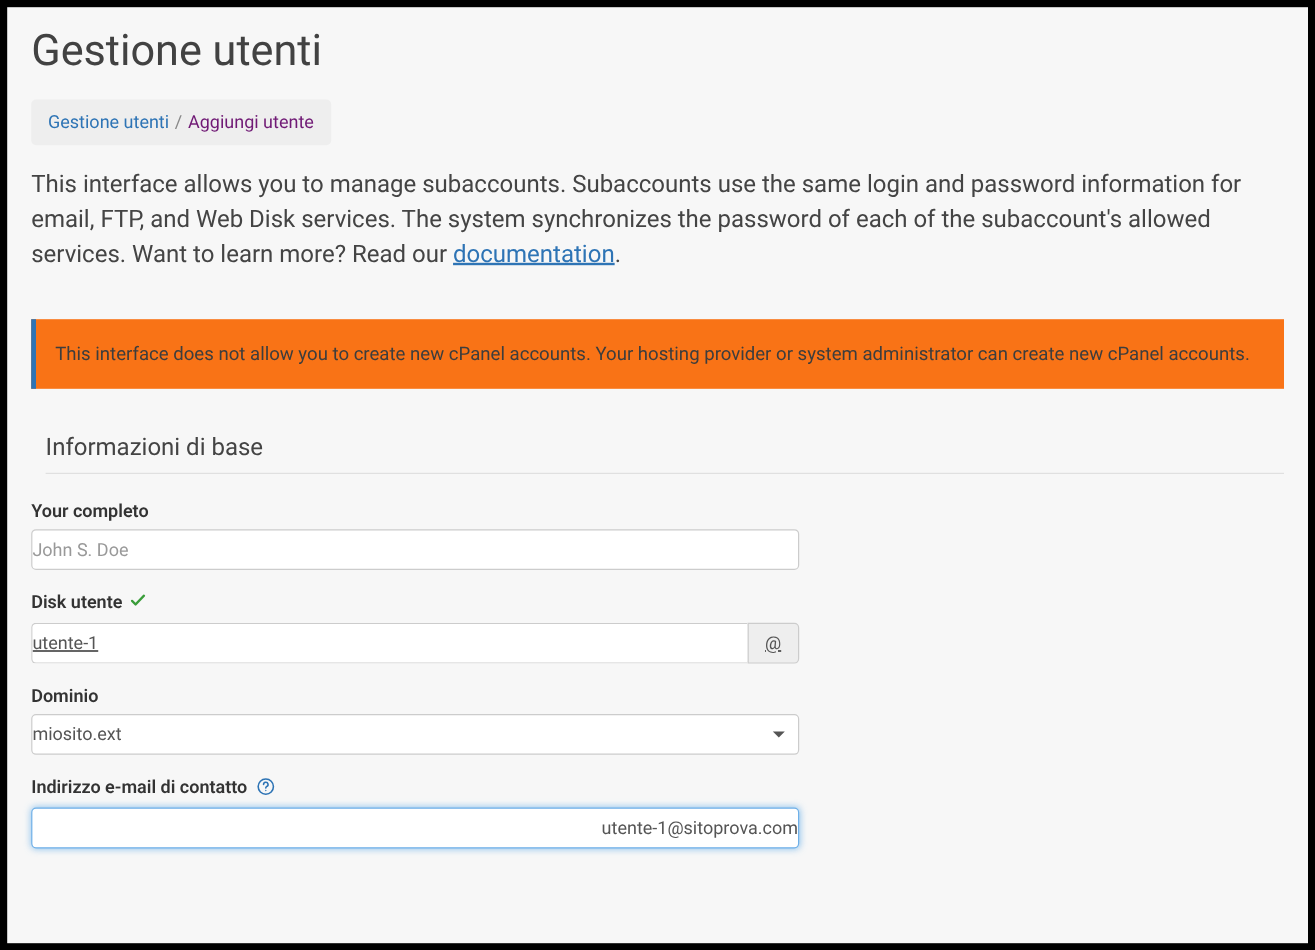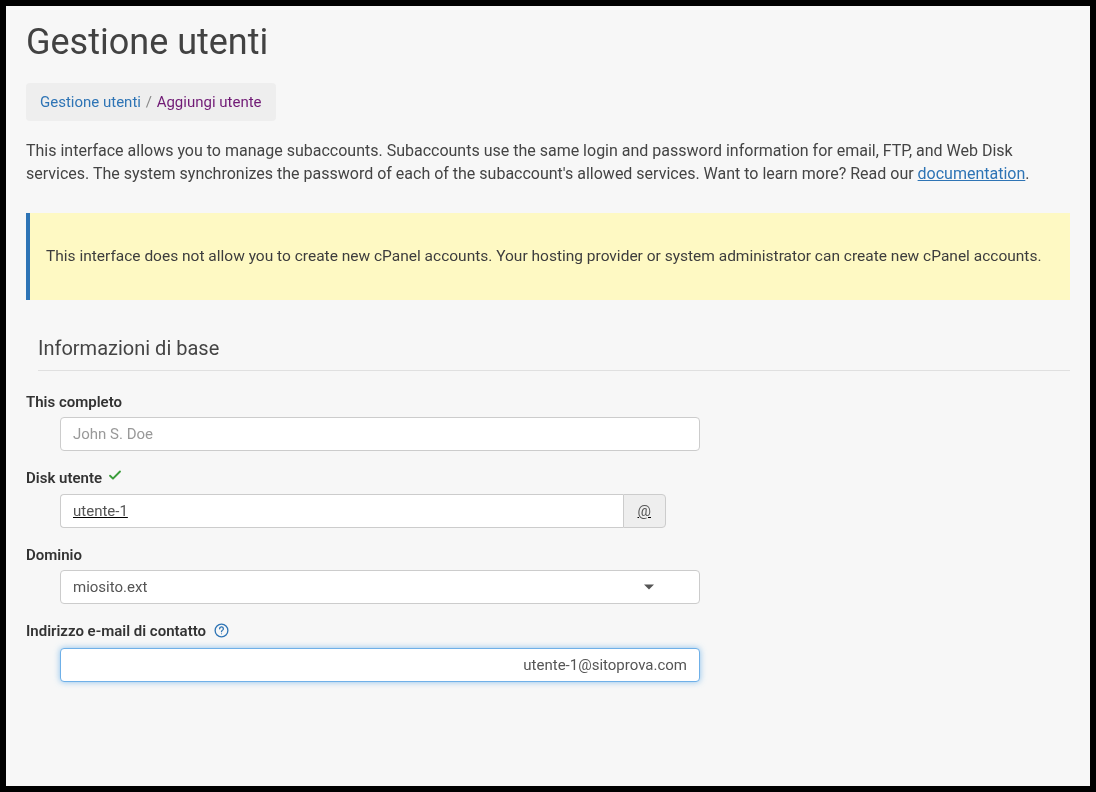--- a/index.html
+++ b/index.html
@@ -42,32 +42,32 @@
     }
     .breadcrumb .separator {
       color: #888;
       margin: 0 1px;
     }
     .breadcrumb .current {
       color: #701a75;
     }
     .intro-text {
       color: #444;
-      font-size: 16px;
+      font-size: 20px;
       line-height: 1.45;
-      margin-bottom: 28px;
+      margin-bottom: 40px;
     }
     .intro-text a {
       color: #2e74b5;
       text-decoration: underline;
     }
     .info-callout {
-      background: #fef9c3;
+      background: #f97316;
       border-left: 4px solid #2e74b5;
-      padding: 32px 16px;
+      padding: 18px 16px;
       color: #3d3d3d;
       font-size: 15.5px;
       line-height: 1.45;
       margin-bottom: 36px;
     }
     .section-heading {
       font-size: 20px;
       font-weight: 400;
       color: #444;
       padding-bottom: 10px;
@@ -95,28 +95,27 @@
     .form-label .help-icon {
       color: #2e74b5;
       display: inline-block;
       margin-left: 4px;
       vertical-align: middle;
       cursor: pointer;
     }
     .form-control,
     .form-select {
       width: 100%;
-      padding: 7px 12px;
+      padding: 7px 0;
       font-size: 15px;
       color: #555;
       border: 1px solid #ccc;
       border-radius: 4px;
       background: #fff;
       font-family: inherit;
-      margin-left: 34px;
     }
     .form-control::placeholder {
       color: #999;
     }
     .input-group {
       display: flex;
       text-decoration: underline;
     }
     .input-group .form-control {
       border-top-right-radius: 0;
@@ -181,21 +180,21 @@
     <span>This interface allows you to manage subaccounts. Subaccounts use the same login and password information for email, FTP, and Web Disk services. The system synchronizes the password of each of the subaccount's allowed services. Want to learn more? Read our </span><a href="#">documentation</a><span>.</span>
   </p>
 
   <div class="info-callout">
     <span>This interface does not allow you to create new cPanel accounts. Your hosting provider or system administrator can create new cPanel accounts.</span>
   </div>
 
   <h2 class="section-heading">Informazioni di base</h2>
 
   <div class="form-group">
-    <label class="form-label">This completo</label>
+    <label class="form-label">Your completo</label>
     <input type="text" class="form-control" placeholder="John S. Doe" style="">
   </div>
 
   <div class="form-group">
     <label class="form-label">
       <span>Disk utente</span>
       <span class="check-icon">
         <svg width="15" height="15" viewBox="0 0 16 16" fill="currentColor">
             <path d="M13.485 1.929a1 1 0 0 1 .03 1.414L6.05 11.01a1 1 0 0 1-1.444.03L1.47 7.903a1 1 0 1 1 1.414-1.414l2.404 2.404 6.783-7.05a1 1 0 0 1 1.414.086z"></path>
           </svg>

